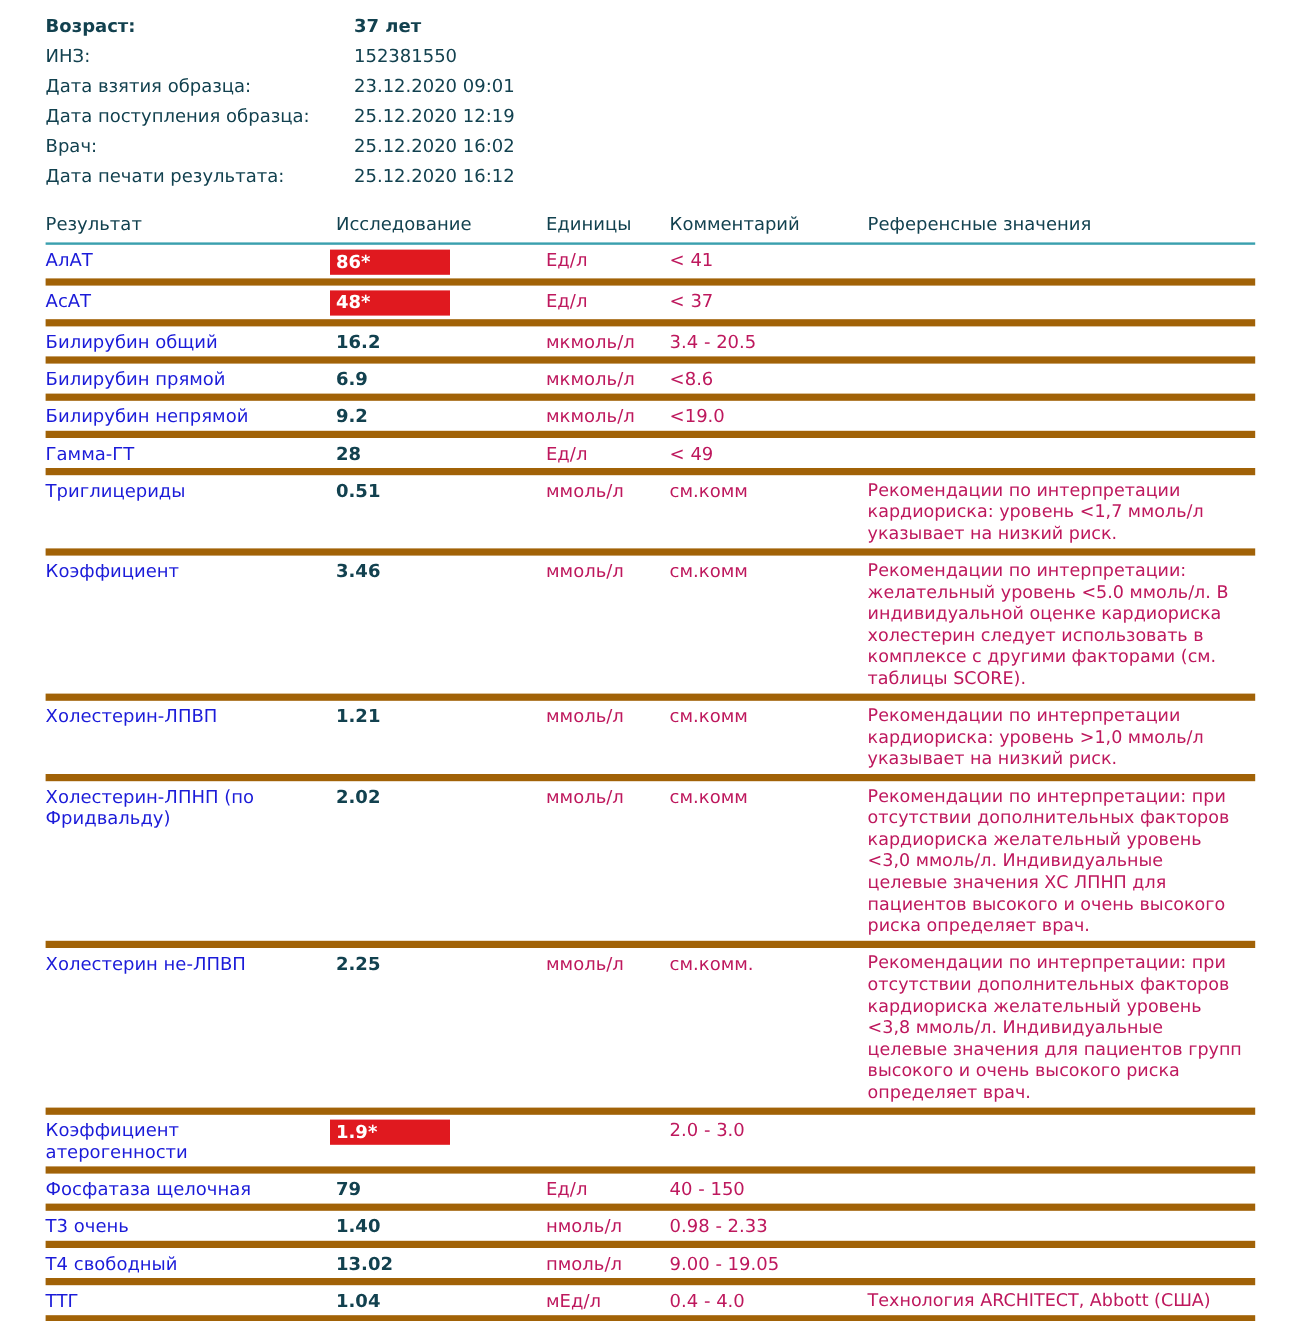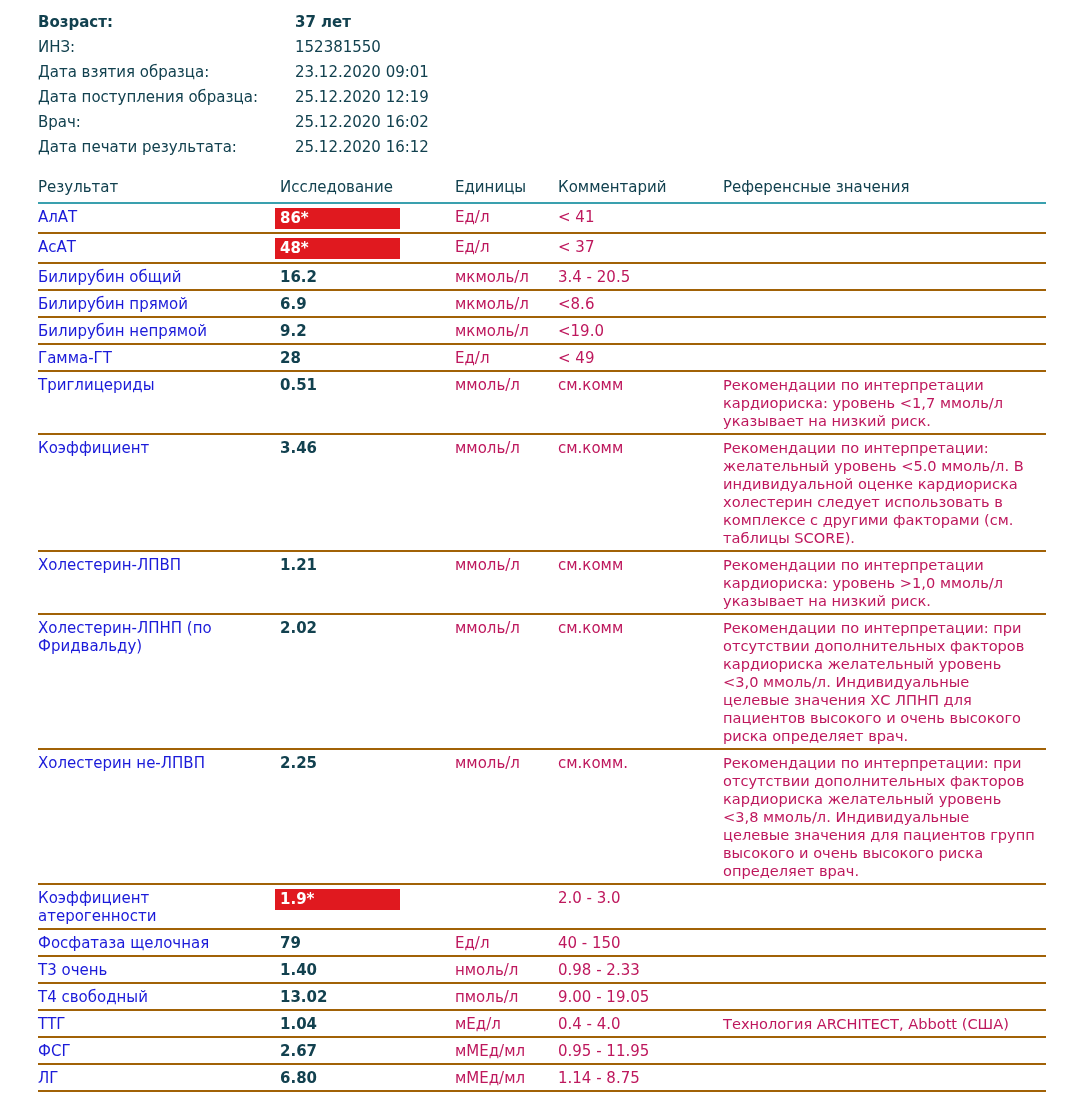--- a/index.html
+++ b/index.html
@@ -26,37 +26,37 @@
     line-height: 25px;
   }
   .info-row.bold { font-weight: bold; }
   .info-label { white-space: nowrap; }
   .info-value { white-space: nowrap; }
   
   .results-table { width: 1008px; }
   .t-row {
     display: grid;
     grid-template-columns: 242px 175px 103px 165px 323px;
-    border-bottom: 2px solid #a16207;
+    border-bottom: 6px solid #a16207;
     padding: 4px 0 3px 0;
     font-size: 15px;
     line-height: 18px;
   }
   .t-head {
     border-bottom: 2px solid #3aa0ae;
     padding: 2px 0 6px 0;
   }
   .t-head .t-cell { color: #12414f; font-weight: normal; }
   .t-cell { padding-right: 10px; box-sizing: border-box; }
   .cell-test { color: #1b1bd9; }
   .cell-result { font-weight: bold; color: #12414f; }
   .cell-result .flagged {
     display: inline-block;
     box-sizing: border-box;
-    width: 125px;
+    width: 100px;
     margin-left: -5px;
     padding: 1px 5px 2px 5px;
     background: #e0191f;
     color: #ffffff;
     font-weight: bold;
   }
   .cell-units, .cell-ref, .cell-comment { color: #be185d; }
   .cell-comment { font-size: 14.6px; line-height: 18px; }
 </style>
 </head>

